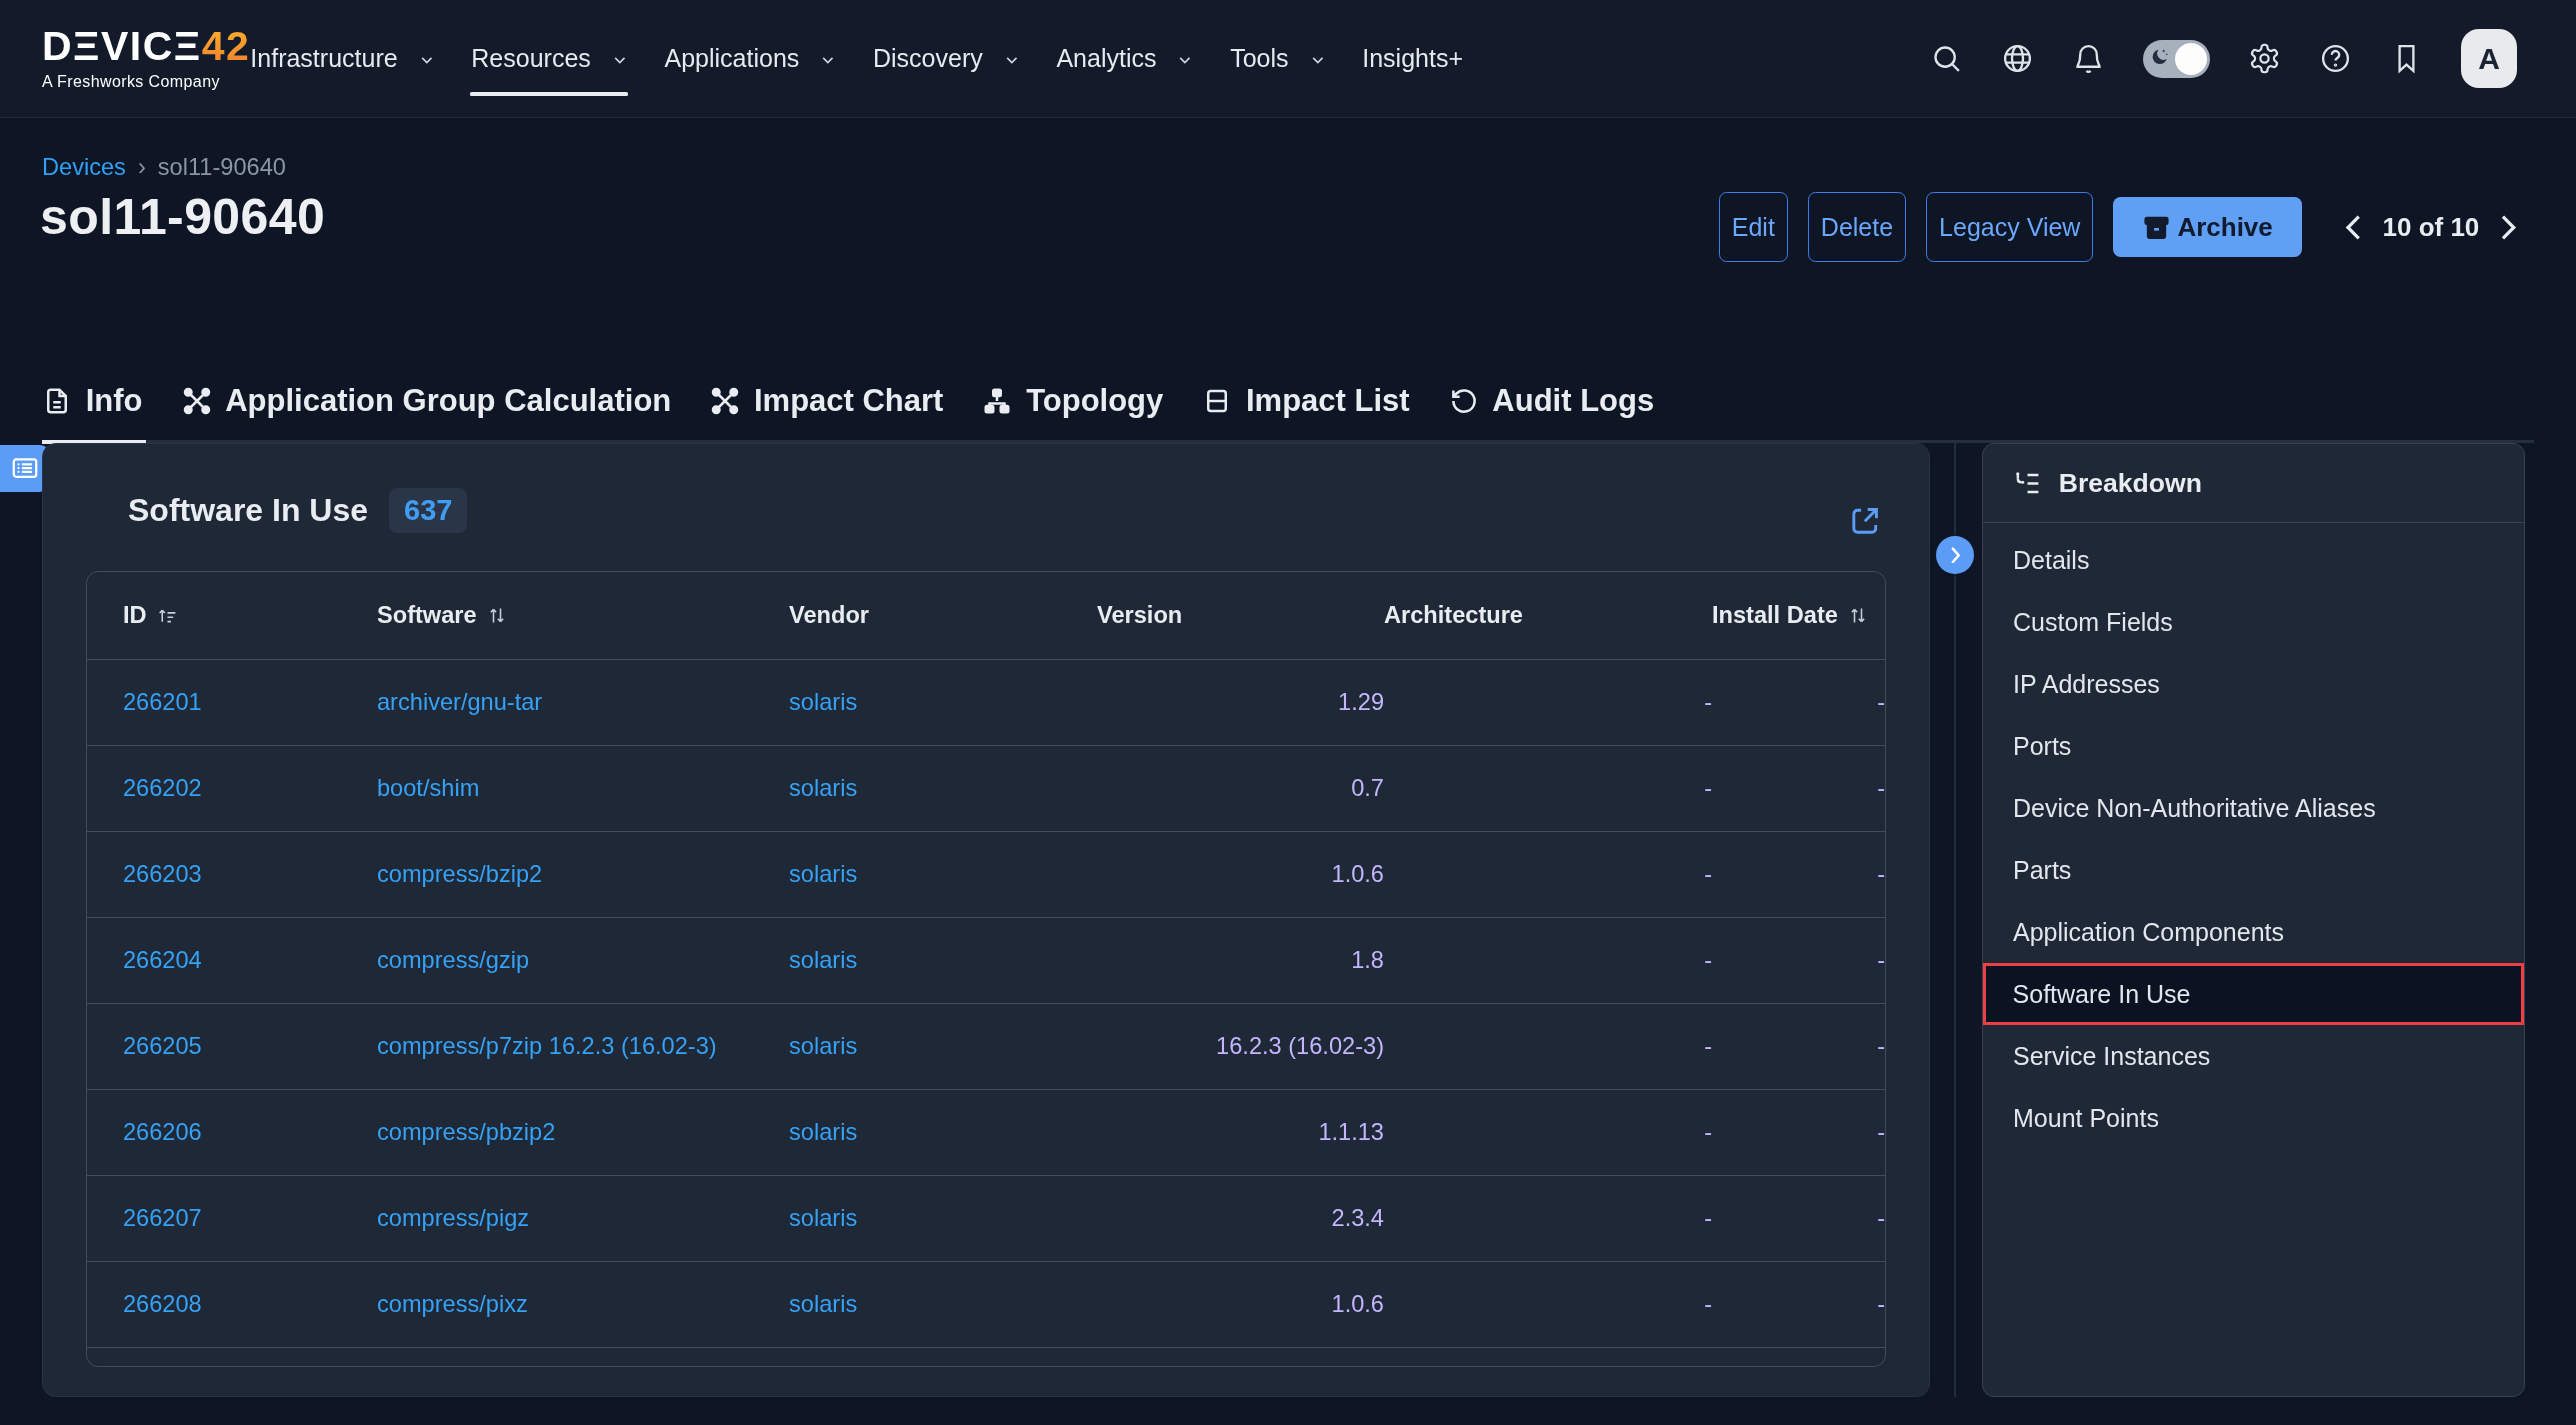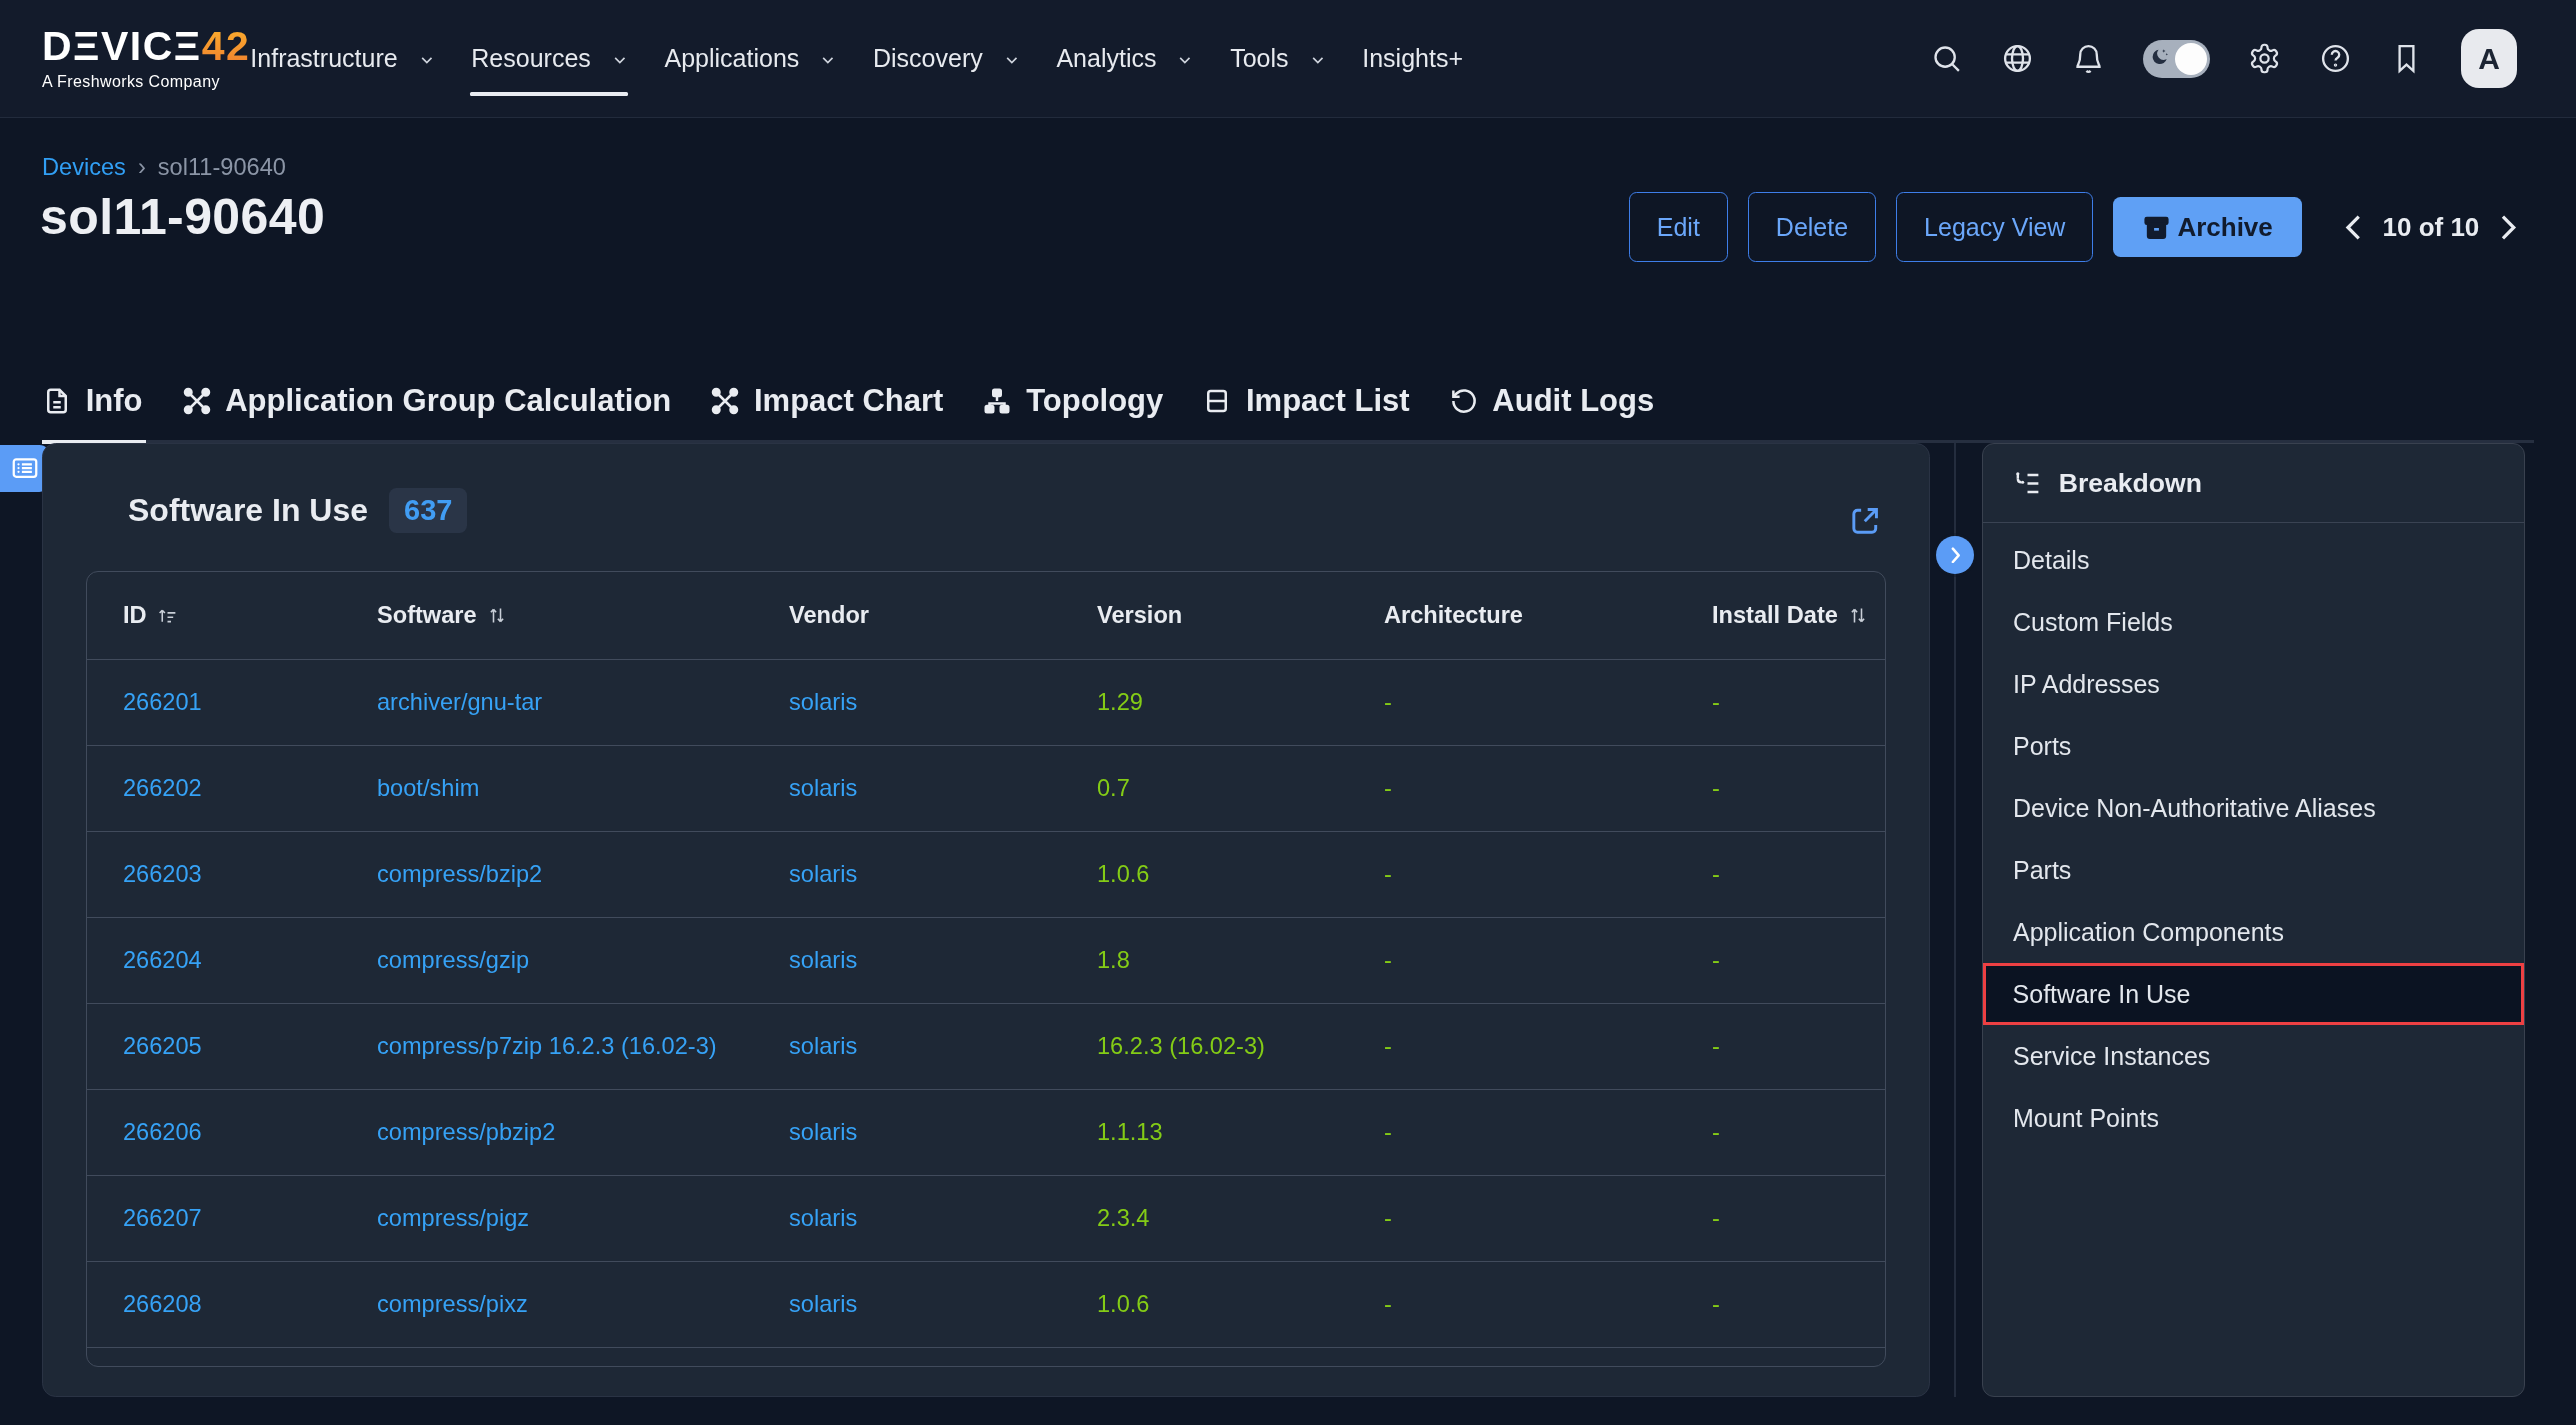--- a/index.html
+++ b/index.html
@@ -37,21 +37,21 @@
     font-size:30px; font-weight:bold; color:#1c2433; cursor:pointer; }
 
   
   .page-head { position:relative; height:325px; background:#0e1625; }
   .breadcrumb { position:absolute; left:42px; top:36px; display:flex; gap:12px; font-size:23.6px; }
   .breadcrumb .root { color:#319ff4; cursor:pointer; }
   .breadcrumb .sep, .breadcrumb .cur { color:#8b95a6; }
   .page-title { position:absolute; left:40px; top:70px; font-size:50px; font-weight:bold; color:#edeff3; letter-spacing:0.4px; }
   .actions { position:absolute; right:59px; top:74px; display:flex; align-items:center; gap:20px; }
   .btn-outline {
-    height:70px; padding:0 27px; border:1.5px solid #3e7ee9; border-radius:7.6px; background:transparent;
+    height:70px; padding:0 12px; border:1.5px solid #3e7ee9; border-radius:7.6px; background:transparent;
     color:#6ba7fa; font-size:25px; font-family:inherit; cursor:pointer; display:flex; align-items:center;
   }
   .btn-primary {
     height:60px; padding:0 29px; border:none; border-radius:7.6px; background:#5fa0f5; color:#111b2d;
     font-size:26px; font-weight:bold; font-family:inherit; cursor:pointer; display:flex; align-items:center; gap:6px;
   }
   .pager { display:flex; align-items:center; gap:21px; margin-left:23px; font-size:26px; font-weight:bold; color:#e9ecf1; }
   .pager .pchev { color:#e9ecf1; cursor:pointer; }
 
   .tabs { position:absolute; left:42px; right:42px; bottom:0; display:flex; gap:36px; border-bottom:3.8px solid #262f40; }
@@ -77,21 +77,21 @@
   .ext-link { position:absolute; right:46px; top:59px; color:#5b9cf6; cursor:pointer; }
 
   .table-wrap { margin:38px 43px 0 43px; border:1.5px solid #414b5c; border-radius:12px; overflow:hidden; height:796px; }
   table { width:100%; border-collapse:collapse; table-layout:fixed; }
   th, td { text-align:left; height:86px; vertical-align:middle; font-size:23.6px; border-bottom:1.5px solid #414b5c; }
   thead th { height:87px; font-weight:bold; color:#e9ecf1; }
   th:first-child, td:first-child { padding-left:36px; }
   .th-inner { display:flex; align-items:center; gap:10.6px; }
   .sort-ico { color:#c9cfd8; }
   td a { color:#36a2f6; text-decoration:none; cursor:pointer; }
-  td.plain { color:#84cc16; }
+  td.plain { color:#c4b5fd;text-align:right; }
 
   .gap-line { position:absolute; left:1954px; top:0; width:1.5px; height:954px; background:#242d3e; }
   .expand-btn {
     position:absolute; left:1936px; top:93px; width:38px; height:38px; border-radius:50%;
     background:#5b9cf6; display:flex; align-items:center; justify-content:center; cursor:pointer;
     box-shadow:0 0 0 3px rgba(14,22,37,0.35);
   }
 
   .sidebar {
     position:absolute; left:1982px; top:0; width:543px; height:954px;

